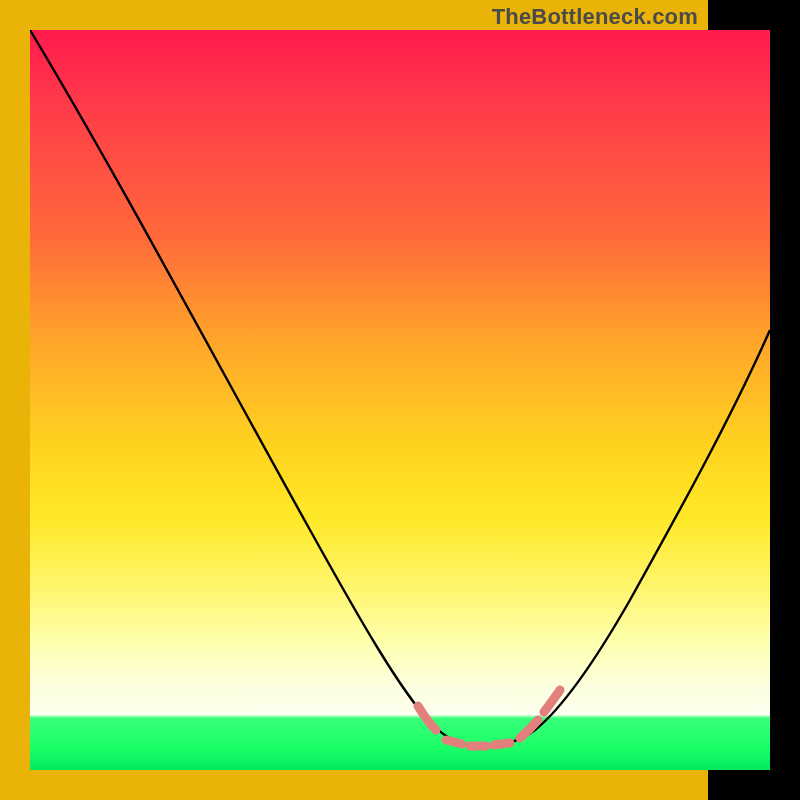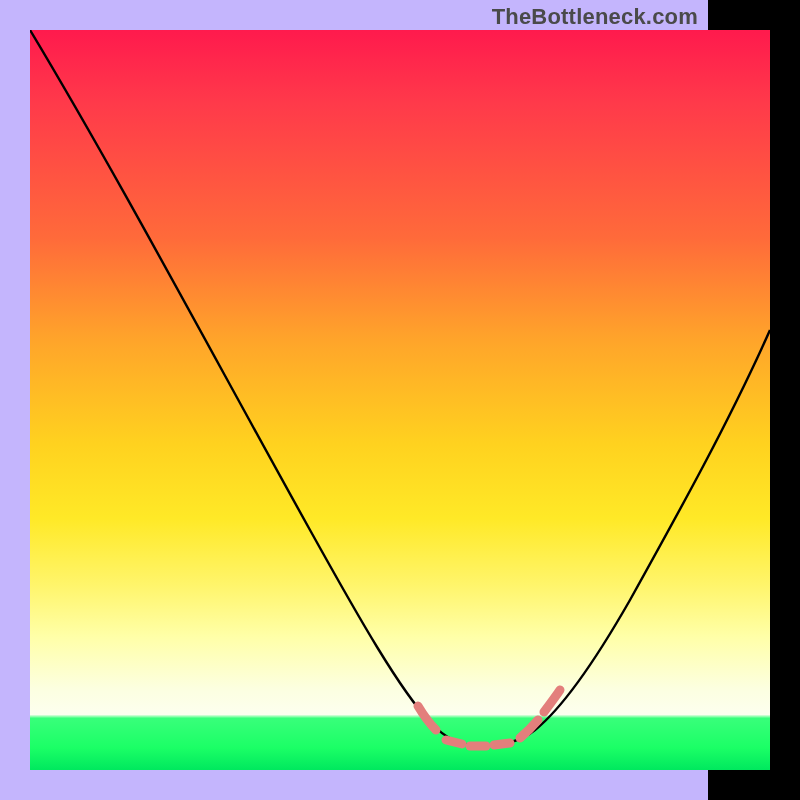--- a/index.html
+++ b/index.html
@@ -8,21 +8,21 @@
     width: 800px;
     height: 800px;
     background: #000;
     overflow: hidden;
     font-family: Arial, Helvetica, sans-serif;
   }
   .frame {
     position: relative;
     width: 708px;
     height: 800px;
-    background: #c4b5fd;
+    background: #eab308;
   }
   .watermark {
     position: absolute;
     top: 4px;
     right: 10px;
     color: #4a4a4a;
     font-size: 22px;
     font-weight: 600;
     letter-spacing: 0.2px;
     z-index: 10;

